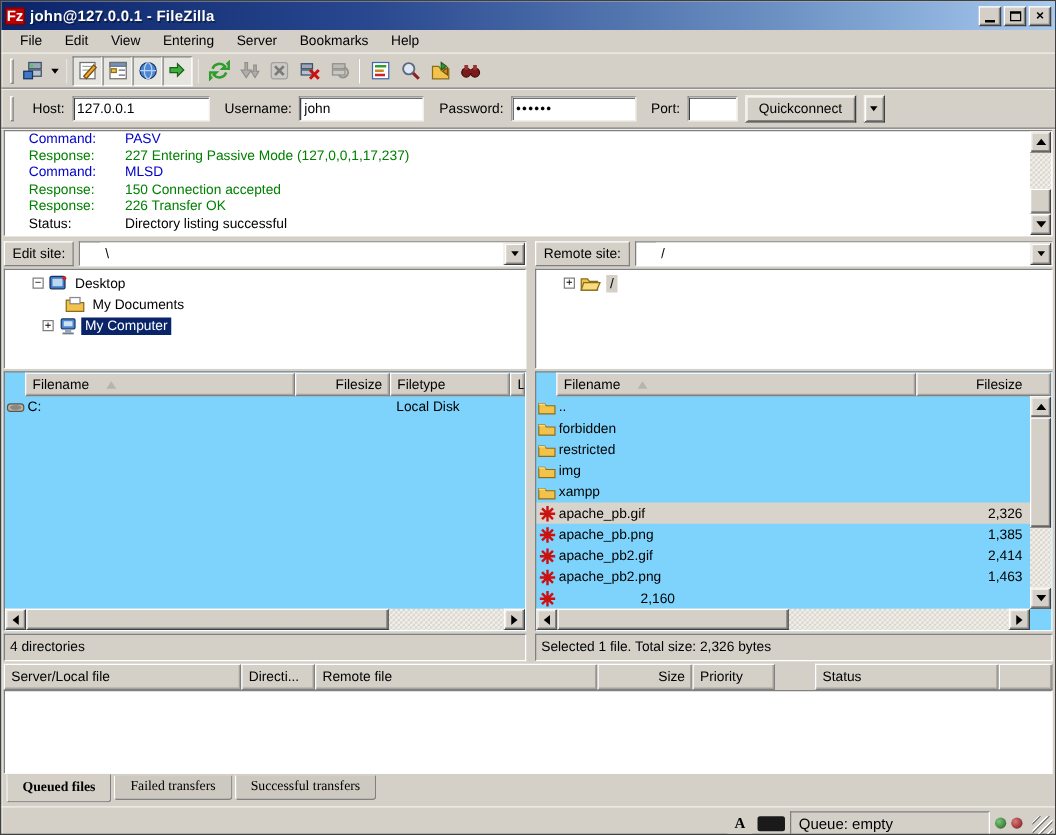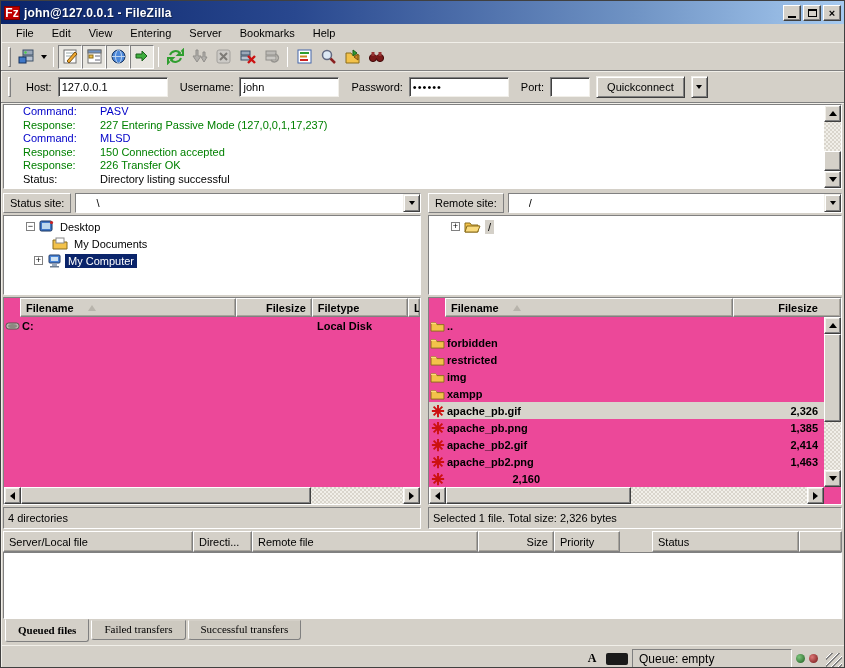--- a/index.html
+++ b/index.html
@@ -74,21 +74,21 @@
   .sitecombo{ flex:1; height:20px; display:flex; background:#fff;}
   .sitecombo input{ flex:1; border:none; outline:none; font:11px "Liberation Sans",sans-serif; padding:2px 4px; background:#fff;}
   .combodrop{ width:17px; height:18px; background:#d4d0c8; display:flex; align-items:center; justify-content:center;}
   .treebox{ height:80px; flex:0 0 80px; background:#fff; margin:0 2px; position:relative; overflow:hidden; padding-top:2px;}
   .trow{ height:17px; display:flex; align-items:center; white-space:nowrap;}
   .expander{ width:9px; height:9px; border:1px solid #808080; background:#fff; font-size:9px; line-height:7px; text-align:center; color:#000; display:flex; align-items:center; justify-content:center; margin-right:4px;}
   .tlabel{ padding:1px 3px; margin-left:3px;}
   .tlabel.sel{ background:#0a246a; color:#fff;}
   .tlabel.graysel{ background:#d4d0c8;}
   
-  .filebox{ flex:0 0 208px; background:#ec4899; margin:2px 2px 0 2px; position:relative; overflow:hidden;font-weight:bold;}
+  .filebox{ flex:0 0 208px; background:#7dd3fc; margin:2px 2px 0 2px; position:relative; overflow:hidden;}
   .lheader{ display:flex; height:19px; background:#d4d0c8; }
   .hcell{ display:flex; align-items:center; padding:0 5px; border:1px solid; border-color:#fff #808080 #808080 #fff; box-shadow:inset -1px -1px 0 #a8a49c; white-space:nowrap; overflow:hidden;}
   .hcell .sortarr{ width:0;height:0;border-left:4px solid transparent;border-right:4px solid transparent;border-bottom:6px solid #b8b4ac; margin-left:14px;}
   .hcell.num{ justify-content:flex-end;}
   .rows{ position:absolute; top:19px; left:0; right:0; bottom:17px; overflow:hidden;}
   .frow{ height:17px; display:flex; align-items:center; white-space:nowrap;}
   .frow.sel{ background:#d8d4cc;}
   .fic{ width:17px; flex:0 0 17px; display:flex; align-items:center; justify-content:center;}
   .fname{ padding-left:1px;}
   .fsize{ text-align:right; padding-right:6px;}
@@ -300,21 +300,21 @@
       <div class="sbtn" style="bottom:0;">
           <div class="tri-dn"></div>
         </div>
     </div>
   </div>
 
   <div class="main">
 
     <div class="pane left">
       <div class="sitebar">
-        <span class="sitelabel raised">Status site:</span>
+        <span class="sitelabel raised">Edit site:</span>
         <div class="sitecombo sunken">
           <input type="text" value="\" style="">
           <div class="combodrop raised2">
               <div class="arr-down"></div>
             </div>
         </div>
       </div>
       <div class="treebox sunken">
         <div class="trow" style="padding-left:6px;">
           <span class="expander">−</span>

